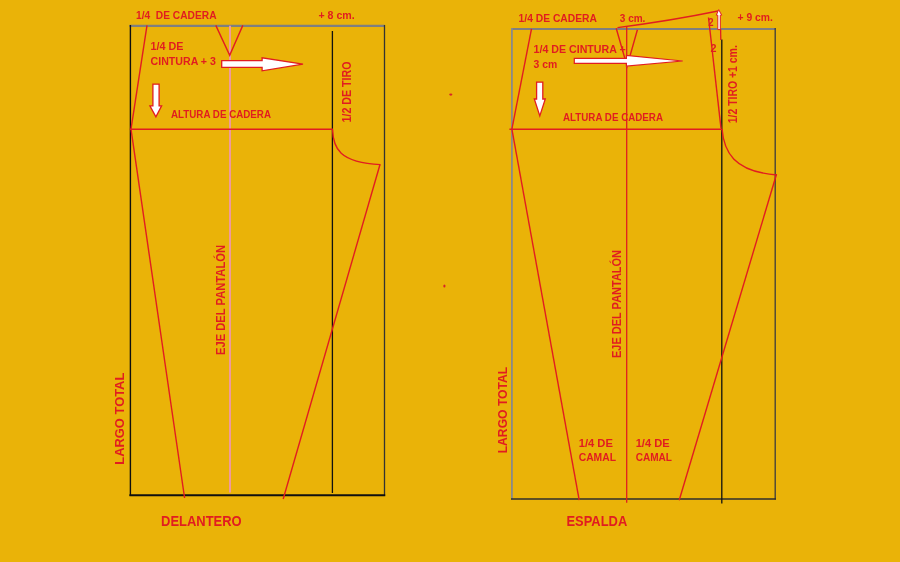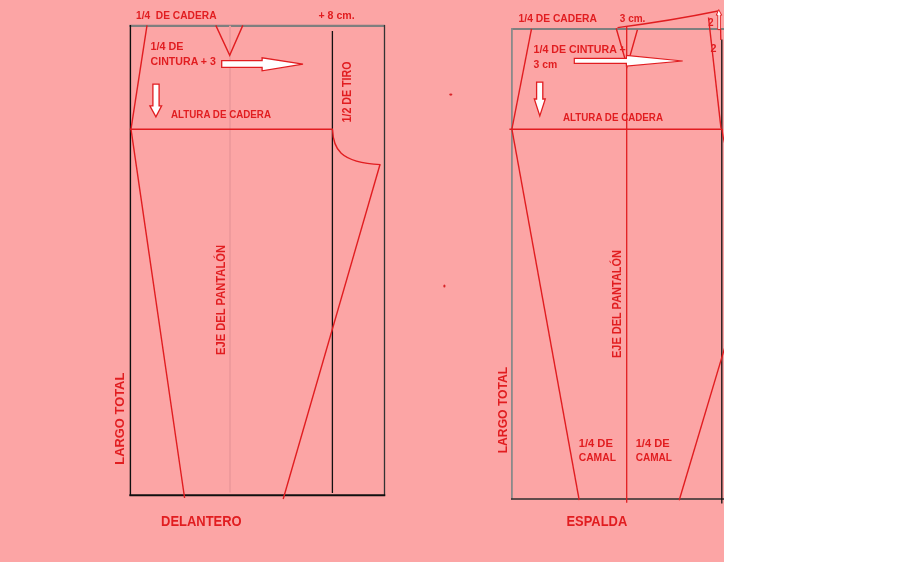--- a/index.html
+++ b/index.html
@@ -1,16 +1,16 @@
 <!DOCTYPE html>
 <html><head>
 <meta charset="utf-8">
 <style>
   html,body{margin:0;padding:0;background:#ffffff;}
-  .wrap{width:724px;height:562px;position:relative;overflow:hidden;background:#fca5a5;}
+  .wrap{width:900px;height:562px;position:relative;overflow:hidden;background:#eab308;}
   svg text{font-family:"Liberation Sans",sans-serif;font-weight:bold;fill:#e11d20;}
 </style>
 </head>
 <body>
 <div class="wrap">
 <svg width="900" height="562" viewBox="0 0 900 562" xmlns="http://www.w3.org/2000/svg">
 
 <line x1="129.4" y1="25.8" x2="385" y2="25.8" stroke="#7f7f7f" stroke-width="2.2"></line>
 
 <line x1="130.4" y1="24.9" x2="130.4" y2="496" stroke="#0f0f0f" stroke-width="1.4"></line>

